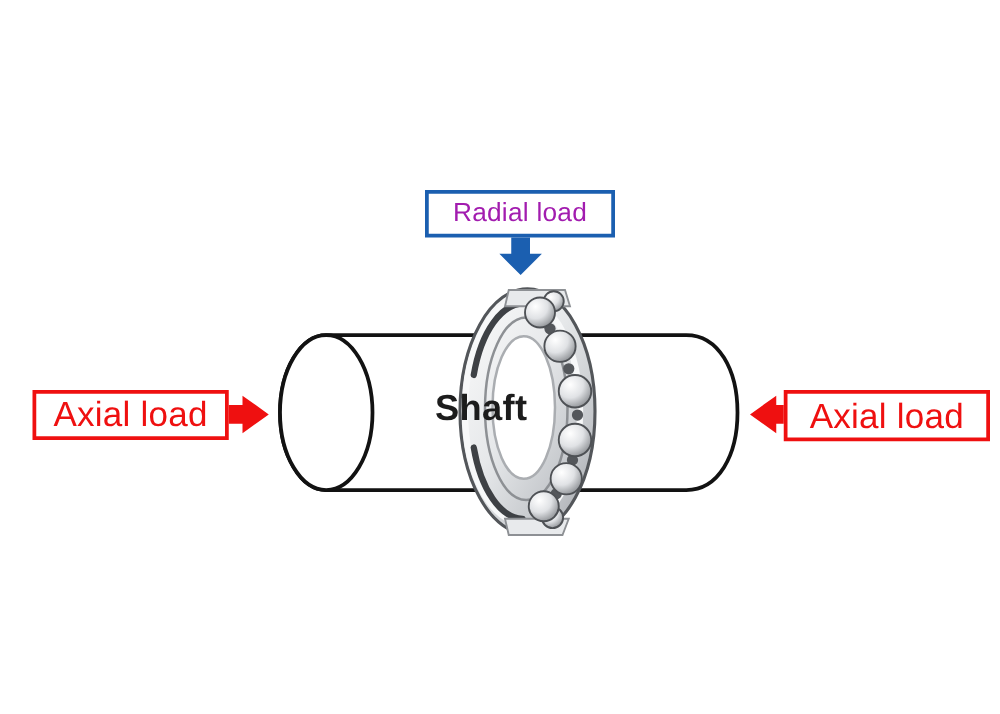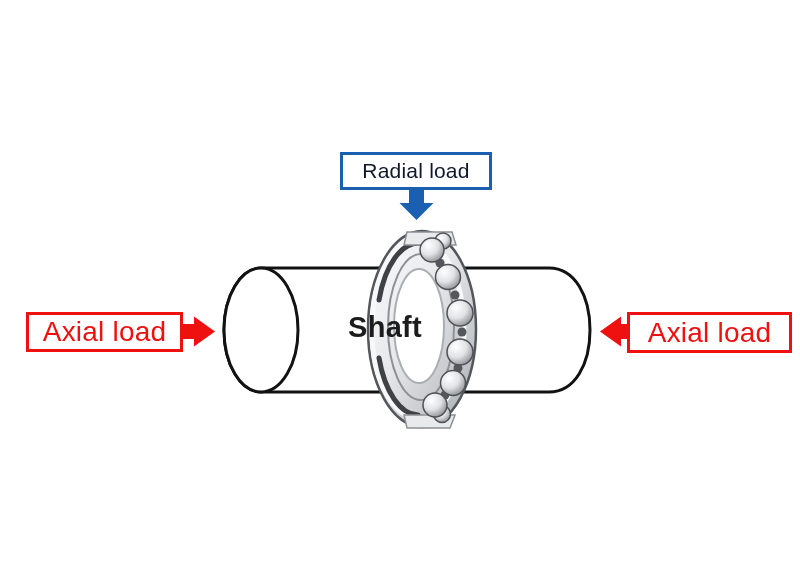--- a/index.html
+++ b/index.html
@@ -73,21 +73,21 @@
     </g>
 
     <path d="M409 189 H424 V203 H433.5 L416.5 220 L399.5 203 H409 Z" fill="#1b5fb0"></path>
 
     <path d="M181 324 H194 V316.5 L215 331.5 L194 346.5 V339 H181 Z" fill="#ef1010"></path>
 
     <path d="M630 324 H621 V316.5 L600 331.5 L621 346.5 V339 H630 Z" fill="#ef1010"></path>
   </svg>
 
   <div class="label-box box-radial" style="border-color: rgb(27, 95, 176);">
-    <span style="color: #0f172a;">Radial load</span>
+    <span style="color: #a21caf;">Radial load</span>
   </div>
 
   <div class="label-box box-axial-left" style="border-color: rgb(239, 16, 16);">
     <span style="color: rgb(239, 16, 16);">Axial load</span>
   </div>
 
   <div class="label-box box-axial-right" style="border-color: rgb(239, 16, 16);">
     <span style="color: rgb(239, 16, 16);">Axial load</span>
   </div>
 

